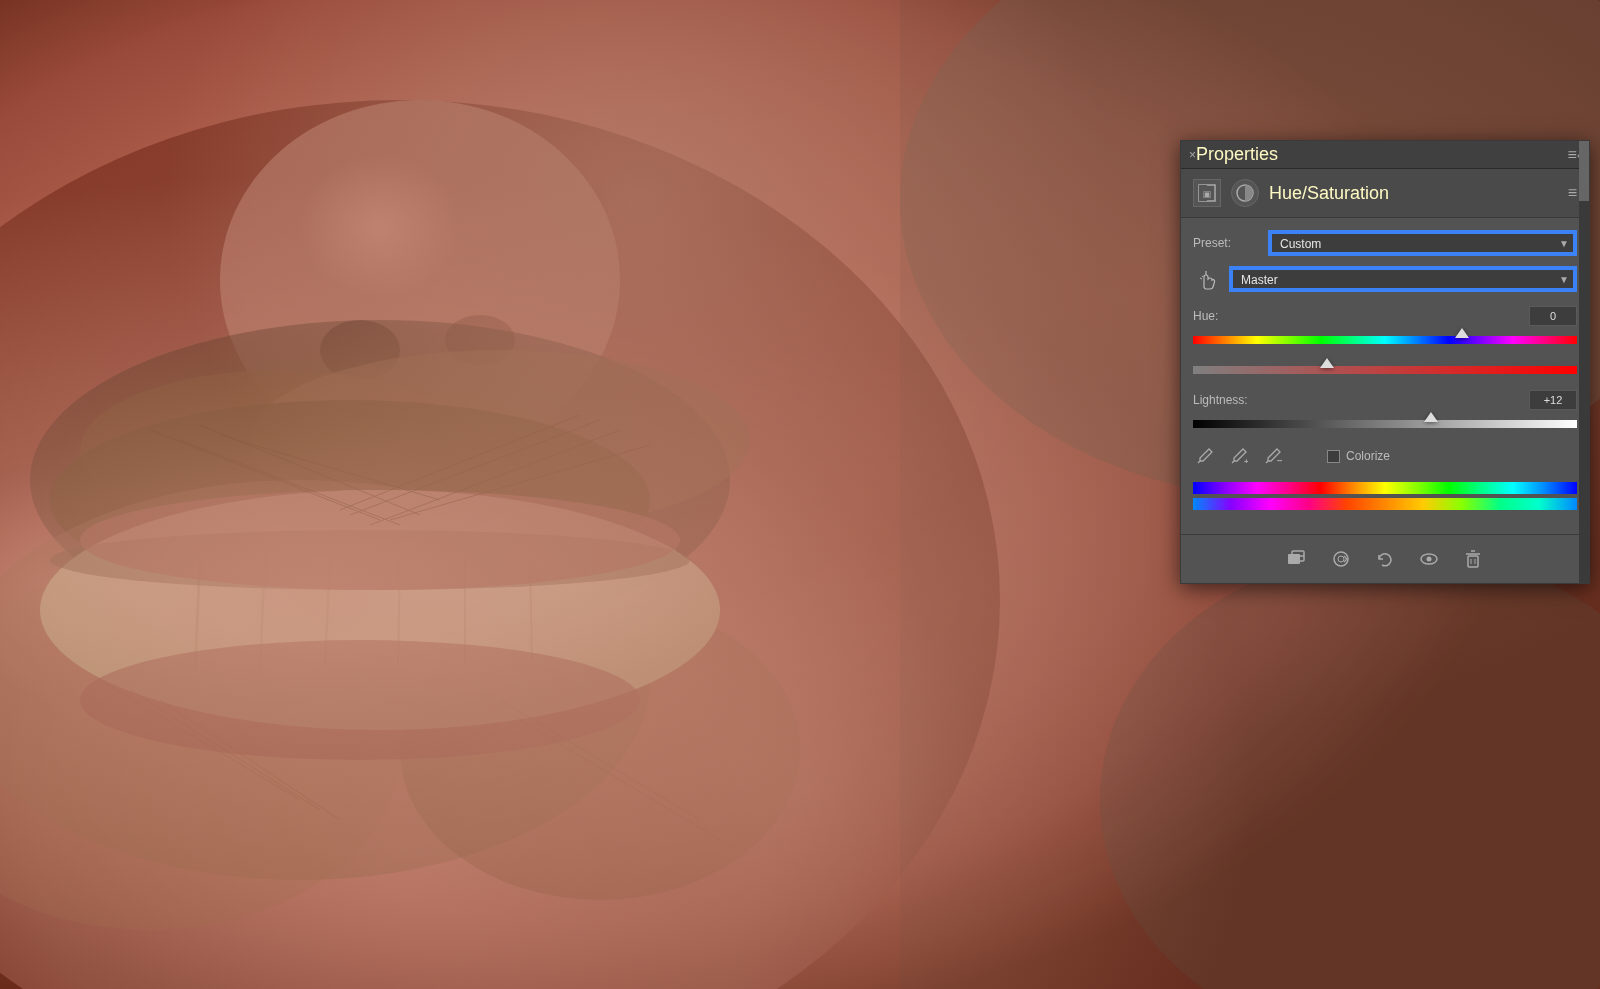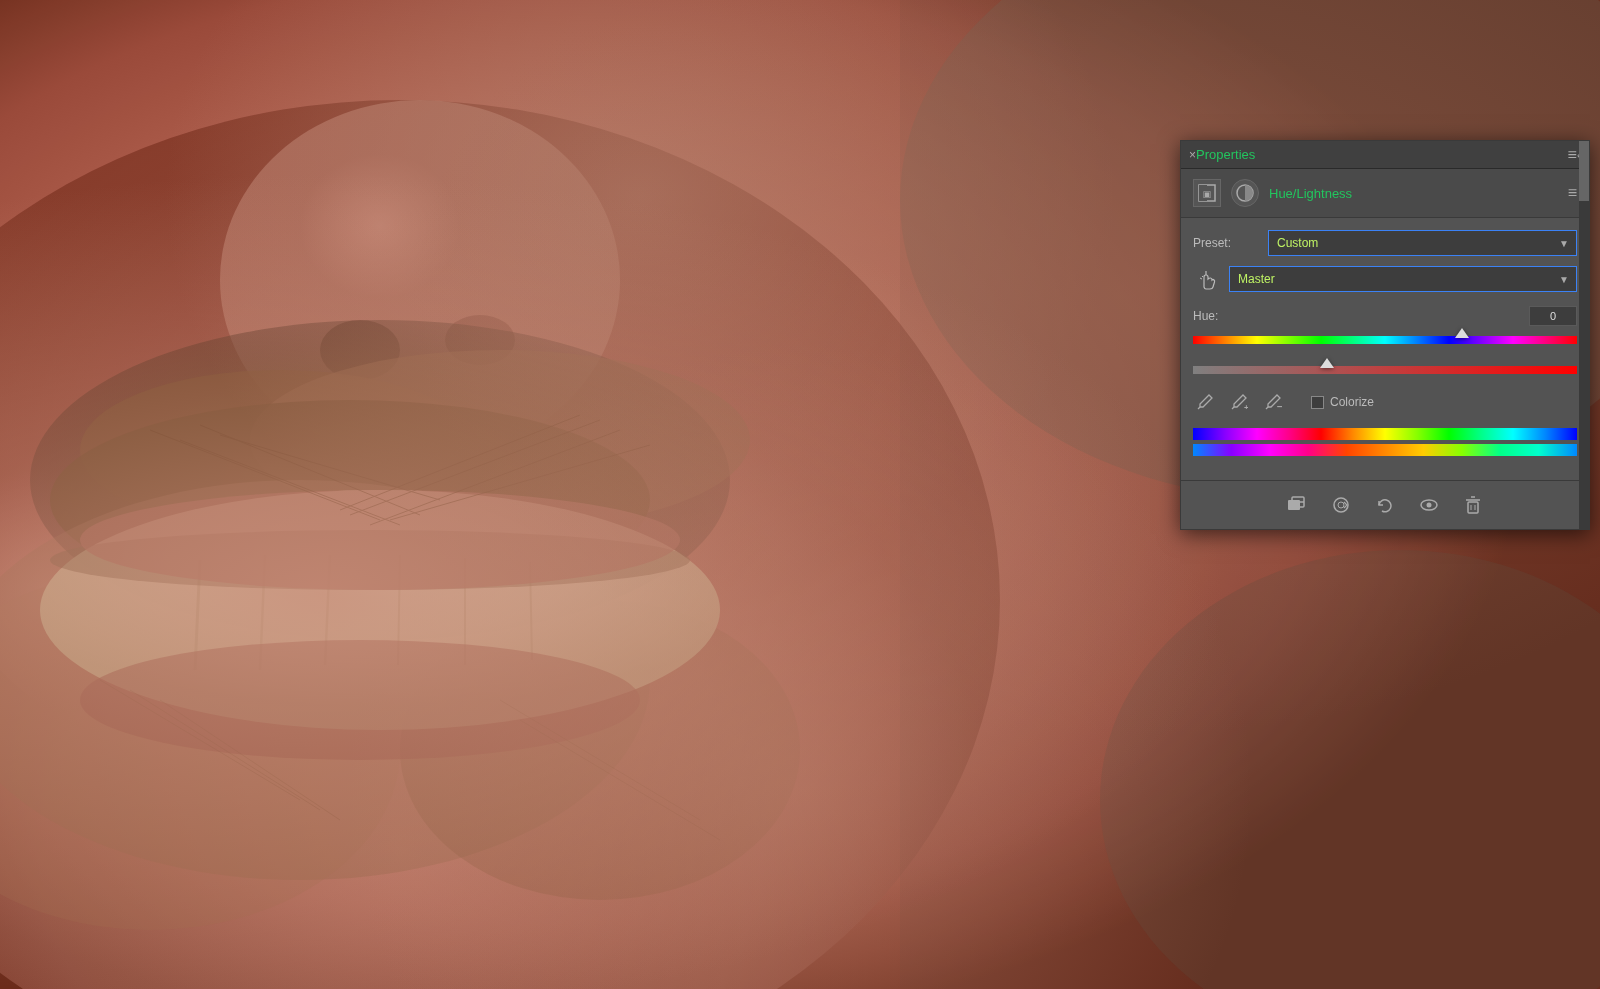--- a/index.html
+++ b/index.html
@@ -93,22 +93,22 @@
       height: 28px;
       background: #555;
       border: 1px solid #666;
       border-radius: 50%;
       display: flex;
       align-items: center;
       justify-content: center;
     }
 
     .panel-title {
-      color: #22c55e;
-      font-size: 13px;
+      color: #fef9c3;
+      font-size: 18px;
       font-weight: 400;
       text-align: center;
     }
 
     .panel-menu-icon {
       margin-left: auto;
       color: #aaa;
       font-size: 16px;
       cursor: pointer;
     }
@@ -131,22 +131,22 @@
     }
 
     .dropdown-wrapper {
       flex: 1;
       position: relative;
     }
 
     .dropdown-wrapper select {
       width: 100%;
       background: #3d3d3d;
-      border: 1px solid #3b82f6;
-      color: #bef264;
+      border: 4px solid #3b82f6;
+      color: #e5e5e5;
       font-size: 12px;
       padding: 3px 8px;
       appearance: none;
       -webkit-appearance: none;
       cursor: pointer;
       height: 26px;
     }
 
     .dropdown-arrow {
       position: absolute;
@@ -459,21 +459,21 @@
         <rect x="2" y="2" width="8" height="16" fill="#555"></rect>
         <text x="10" y="14" fill="#aaa" font-size="9" text-anchor="middle">▣</text>
       </svg>
     </div>
     <div class="panel-icon-circle">
       <svg width="20" height="20" viewBox="0 0 20 20">
         <circle cx="10" cy="10" r="8" fill="none" stroke="#aaa" stroke-width="1.5"></circle>
         <path d="M10 2 A8 8 0 0 1 10 18" fill="#888"></path>
       </svg>
     </div>
-    <span class="panel-title">Hue/Lightness</span>
+    <span class="panel-title">Hue/Saturation</span>
     <span class="panel-menu-icon">≡</span>
   </div>
 
   <div class="panel-body">
 
     <div class="preset-row">
       <span class="preset-label">Preset:</span>
       <div class="dropdown-wrapper">
         <select>
           <option>Custom</option>
@@ -519,20 +519,30 @@
       </div>
     </div>
 
     <div class="slider-section">
       <div class="slider-track-container">
         <div class="slider-track saturation-track"></div>
         <div class="slider-thumb" style="left: 35%;"></div>
       </div>
     </div>
 
+    <div class="slider-section">
+      <div class="slider-header">
+        <span class="slider-label">Lightness:</span>
+        <div class="slider-value">+12</div>
+      </div>
+      <div class="slider-track-container">
+        <div class="slider-track lightness-track"></div>
+        <div class="slider-thumb" style="left: 62%;"></div>
+      </div>
+    </div>
 
     <div class="eyedropper-section">
       <div class="eyedropper-btn">
         <svg width="18" height="18" viewBox="0 0 18 18">
           <path d="M13 2 L16 5 L7 14 L4 14 L4 11 Z" fill="none" stroke="#aaa" stroke-width="1.3"></path>
           <line x1="4" y1="14" x2="2" y2="16" stroke="#aaa" stroke-width="1.3"></line>
         </svg>
       </div>
       <div class="eyedropper-btn">
         <svg width="18" height="18" viewBox="0 0 18 18">
@@ -541,21 +551,21 @@
           <text x="14" y="17" fill="#aaa" font-size="8" font-weight="bold">+</text>
         </svg>
       </div>
       <div class="eyedropper-btn">
         <svg width="18" height="18" viewBox="0 0 18 18">
           <path d="M13 2 L16 5 L7 14 L4 14 L4 11 Z" fill="none" stroke="#aaa" stroke-width="1.3"></path>
           <line x1="4" y1="14" x2="2" y2="16" stroke="#aaa" stroke-width="1.3"></line>
           <text x="13" y="17" fill="#aaa" font-size="10" font-weight="bold">−</text>
         </svg>
       </div>
-      <div style="display:flex;align-items:center;gap:6px;margin-left:16px;">
+      <div style="display:flex;align-items:center;gap:6px;margin-left:32px;">
         <div class="colorize-checkbox"></div>
         <span class="colorize-label">Colorize</span>
       </div>
     </div>
 
     <div class="color-bars">
       <div class="color-bar color-bar-1"></div>
       <div class="color-bar color-bar-2"></div>
     </div>
 

